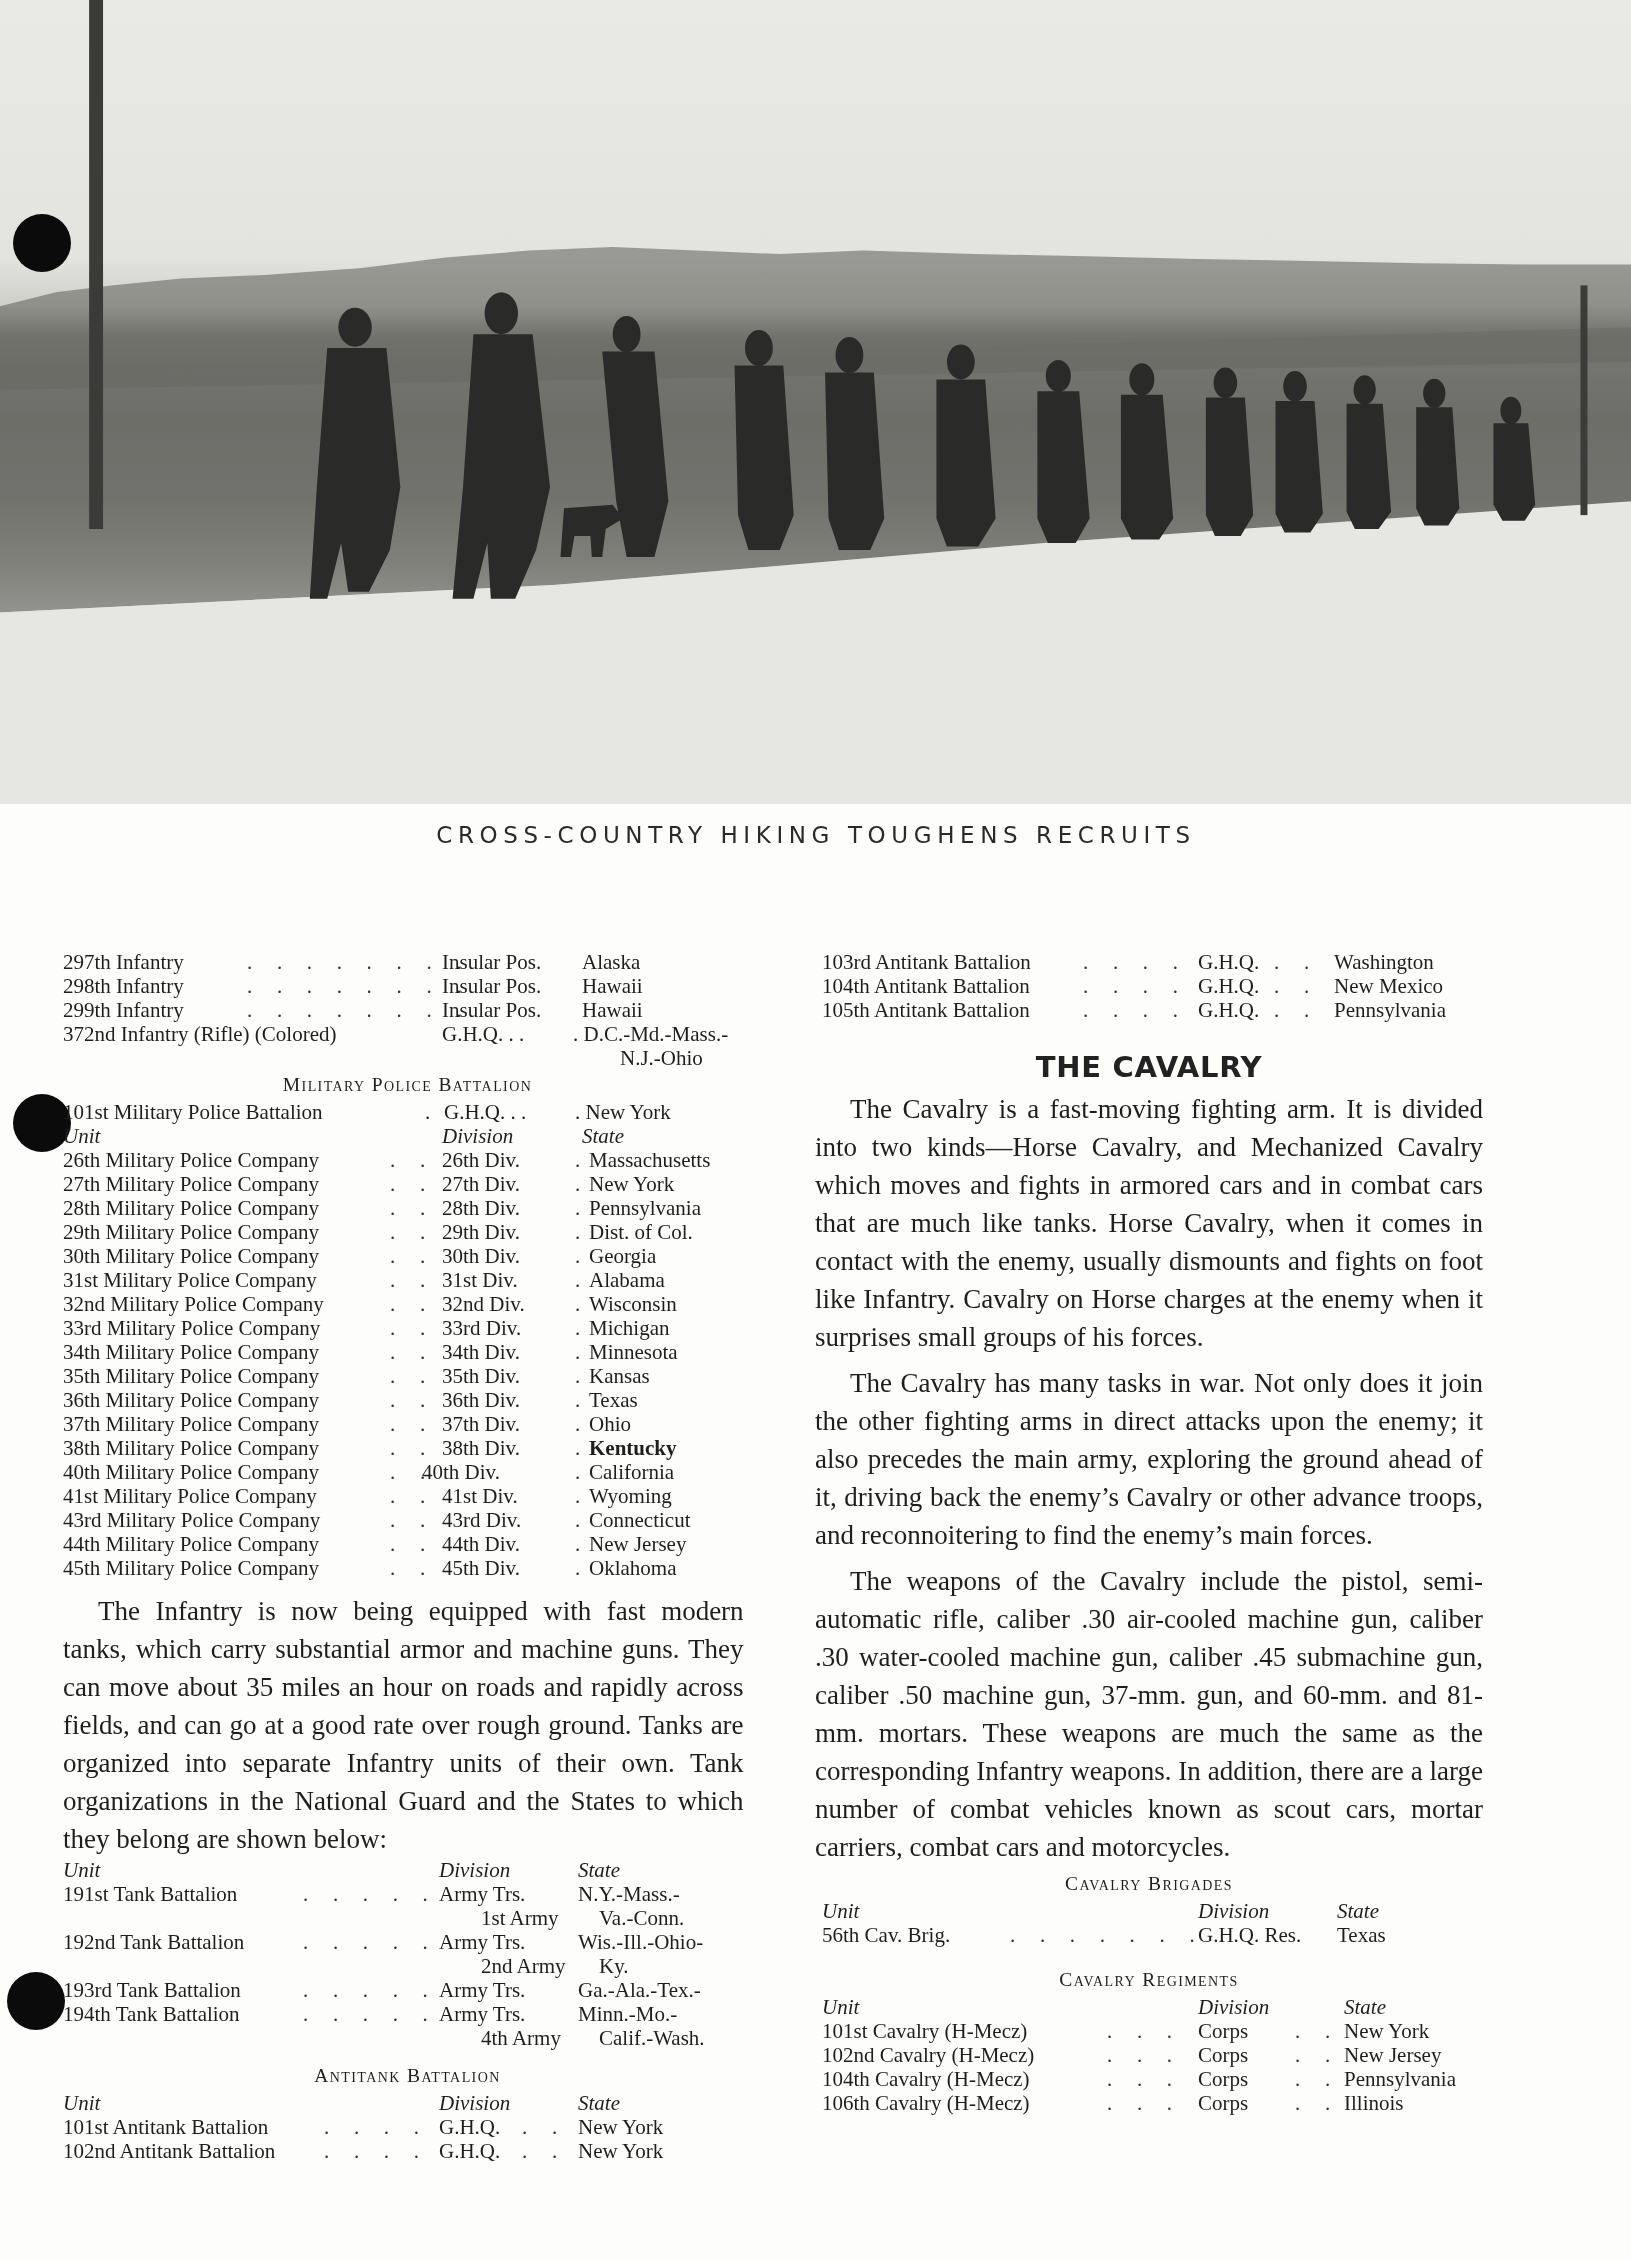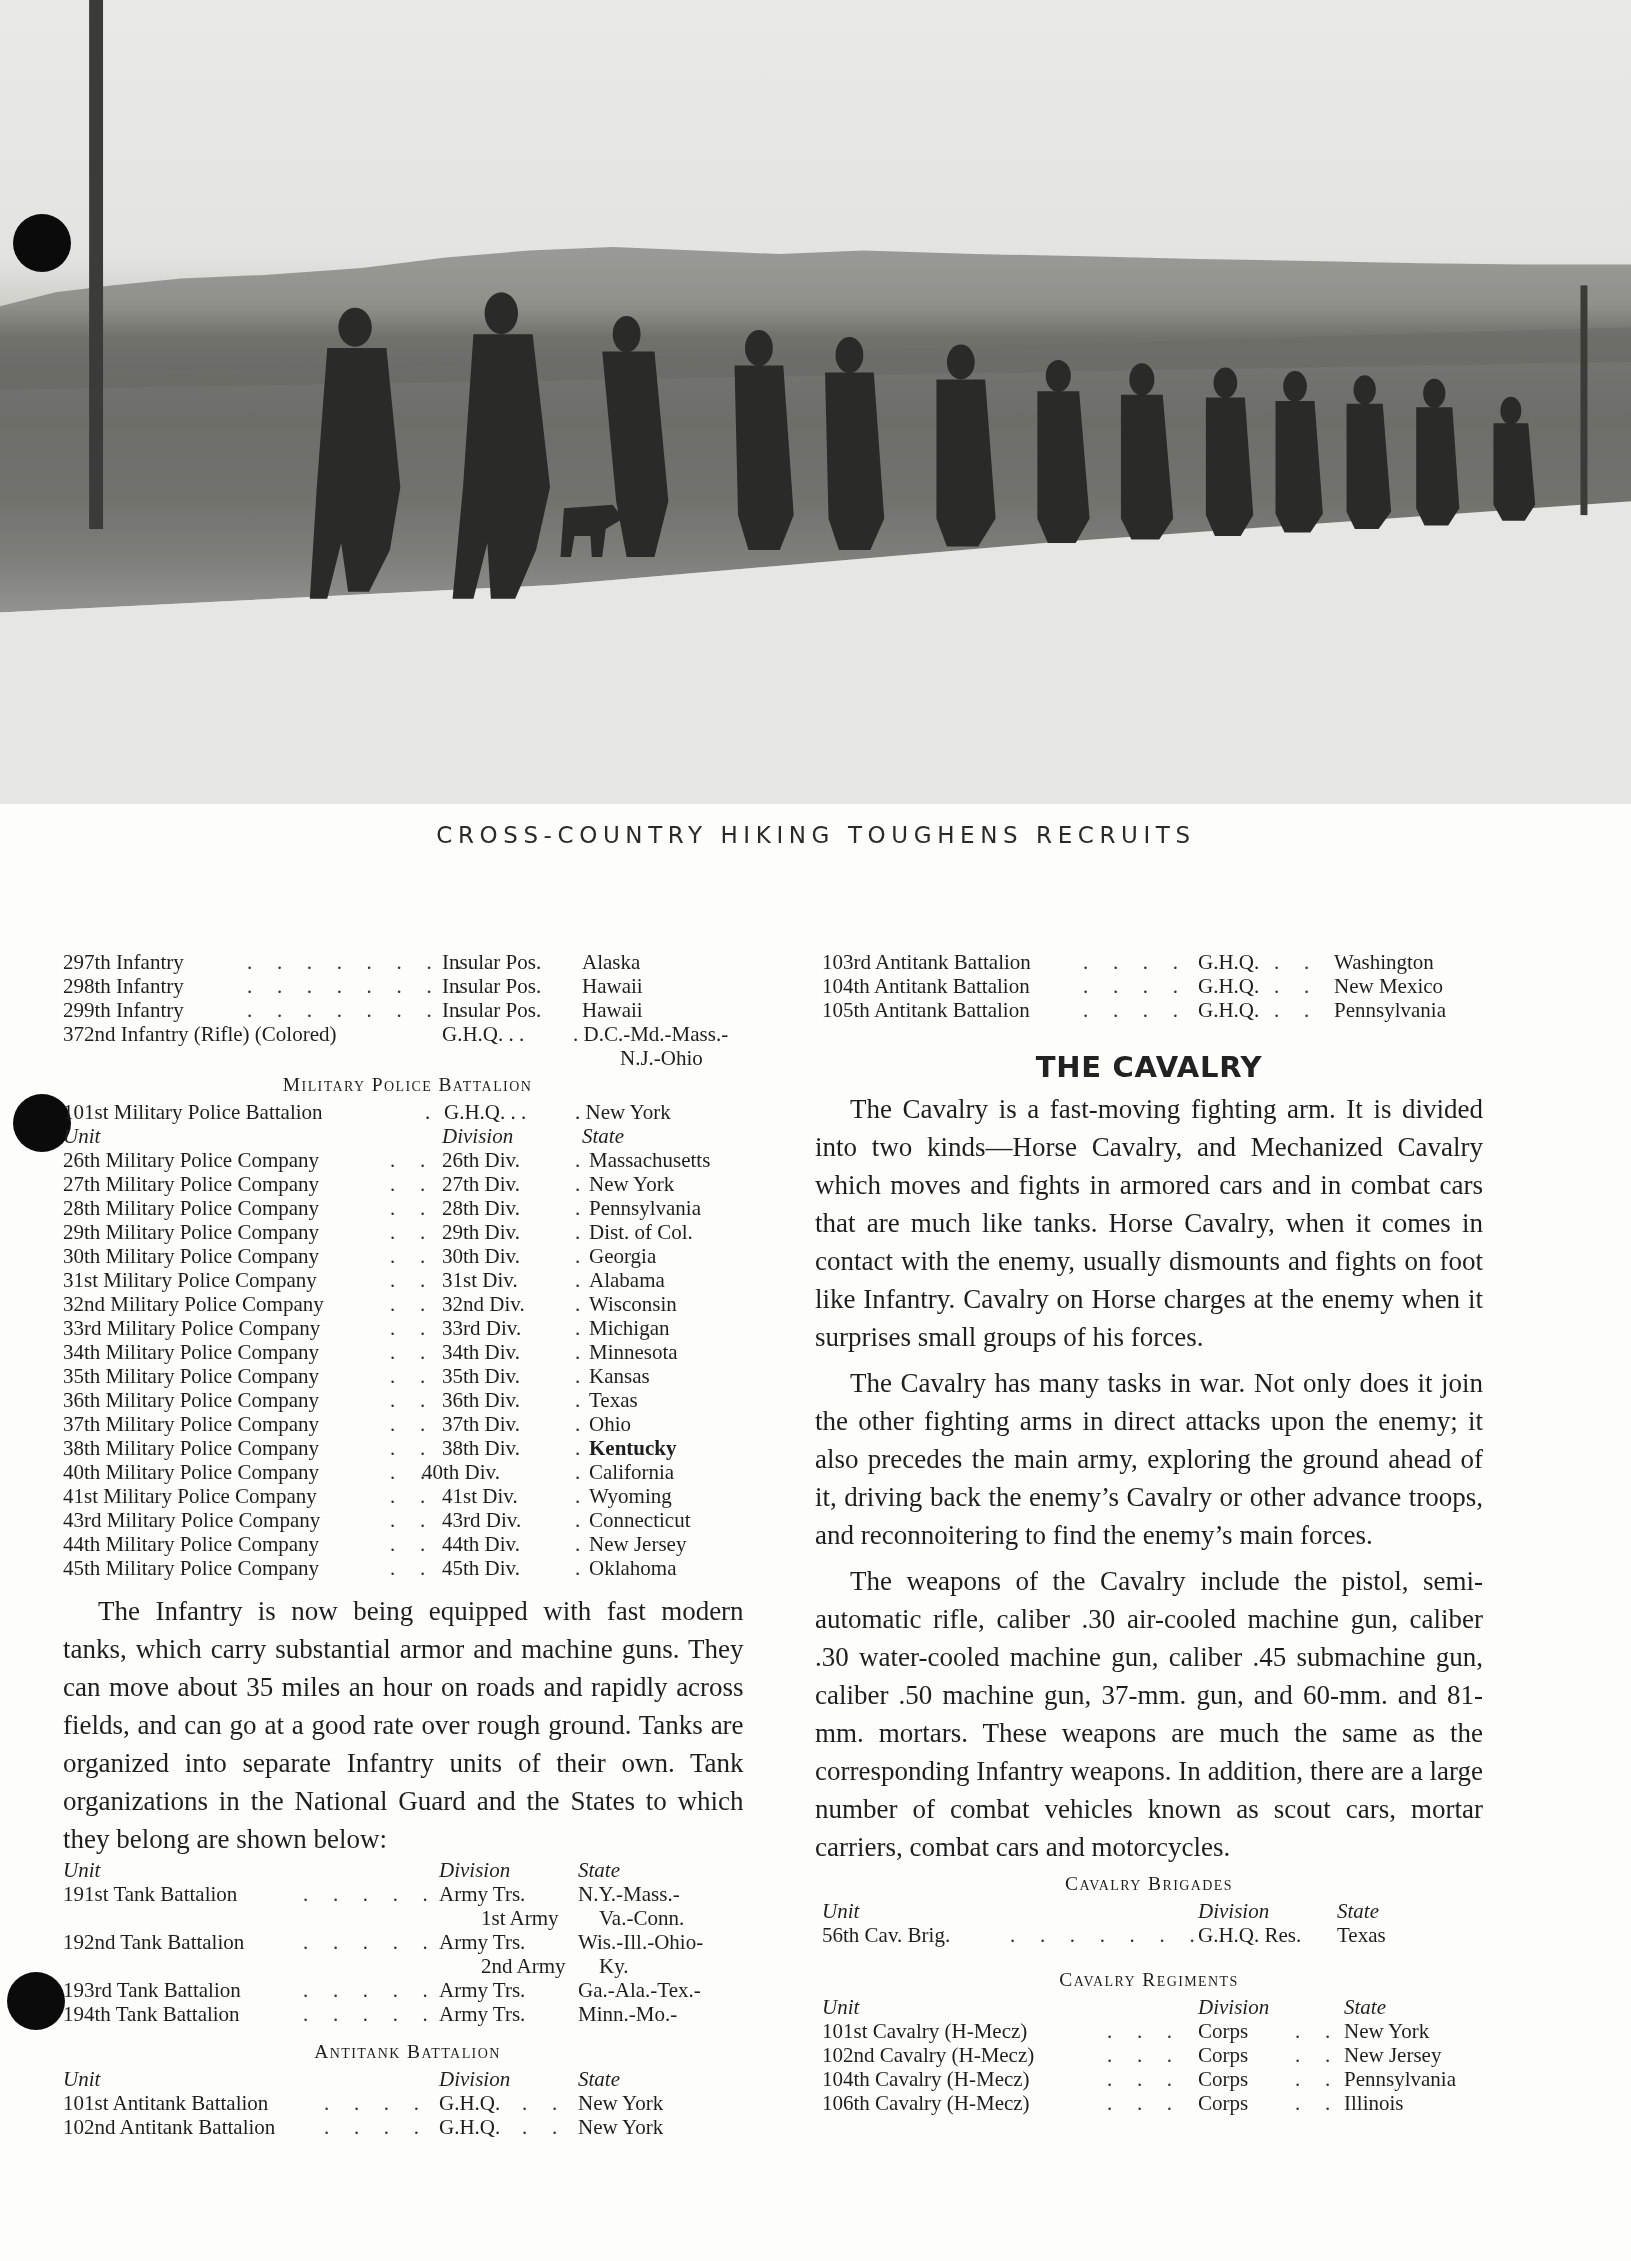--- a/index.html
+++ b/index.html
@@ -312,20 +312,24 @@
         <span class="div leader" style="left: 240px;">. . . . .</span>
         <span class="div" style="left: 376px;">Army Trs.</span>
         <span class="state" style="left: 515px;">Ga.-Ala.-Tex.-</span>
       </div>
       <div class="row">
         <span class="unit" style="left: 0px;">194th Tank Battalion</span>
         <span class="div leader" style="left: 240px;">. . . . .</span>
         <span class="div" style="left: 376px;">Army Trs.</span>
         <span class="state" style="left: 515px;">Minn.-Mo.-</span>
       </div>
+      <div class="row">
+        <span class="div" style="left: 418px;">4th Army</span>
+        <span class="state" style="left: 536px;">Calif.-Wash.</span>
+      </div>
     </div>
 
   <div class="section-title" style="margin-top:14px">Antitank Battalion</div>
   <div class="hdr">
     <span style="left:0">Unit</span>
     <span style="left:376px">Division</span>
     <span style="left:515px">State</span>
   </div>
   <div id="antitank-rows">
       <div class="row">

